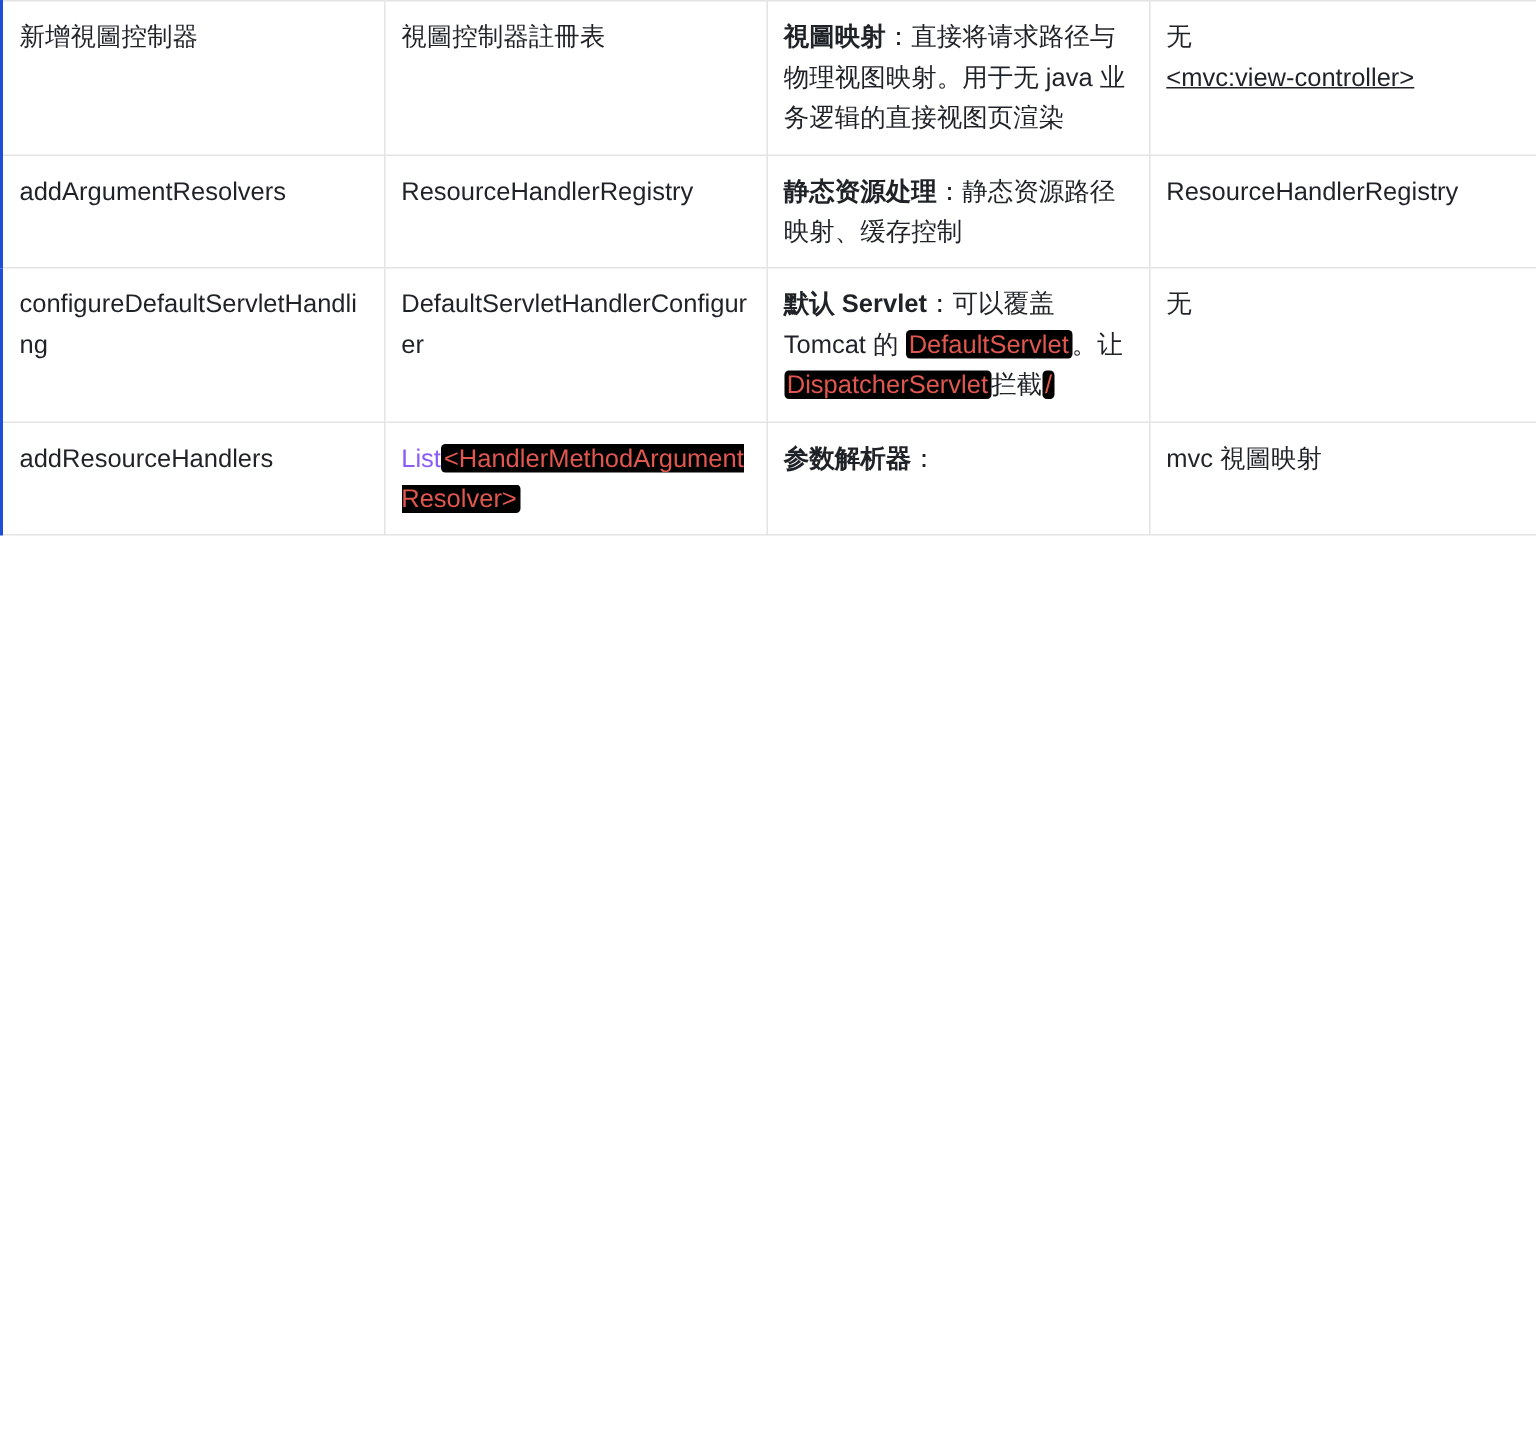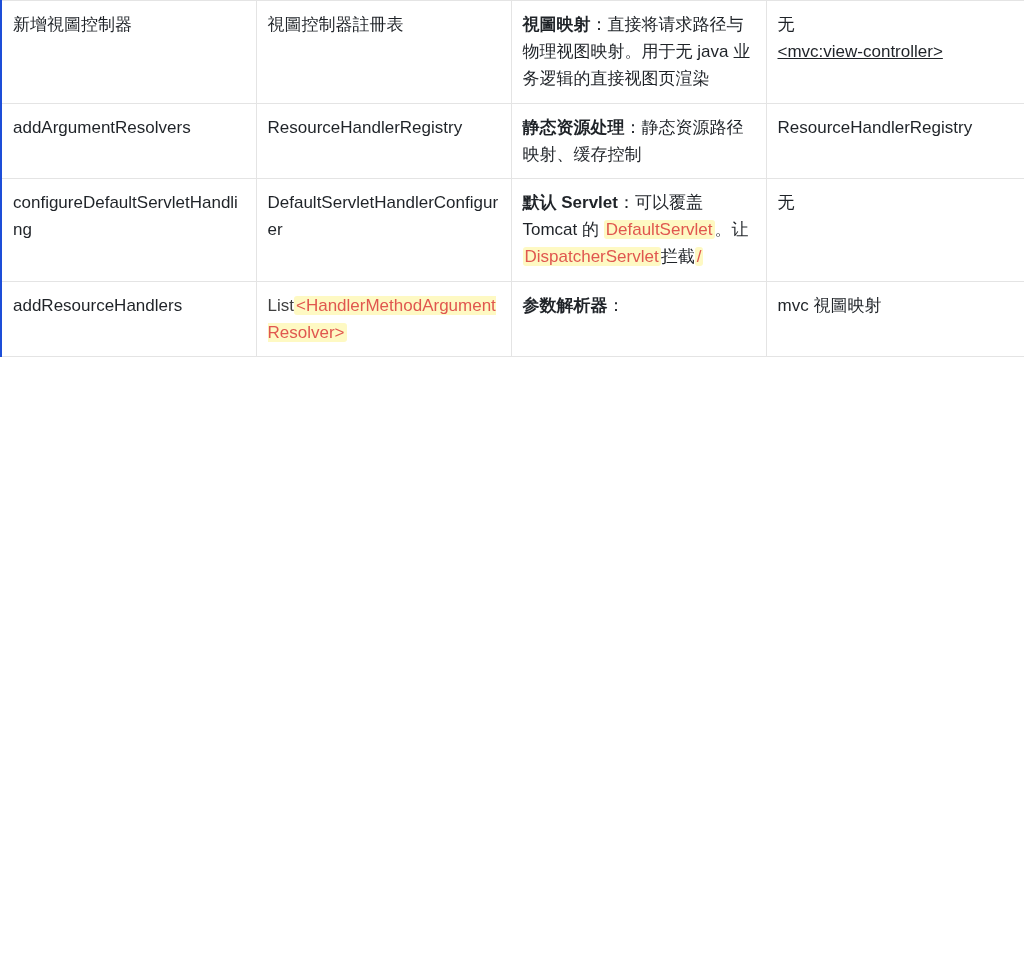--- a/index.html
+++ b/index.html
@@ -36,29 +36,29 @@
   table.doc-table td:first-child {
     border-left: 2px solid #1d4ed8;
   }
   col.c1 { width: 255px; }
   col.c2 { width: 255px; }
   col.c3 { width: 255px; }
   col.c4 { width: 259px; }
 
   .code {
     color: #e0574f;
-    background: #fef9c3;
+    background: #000000;
     border-radius: 3px;
     padding: 0 2px;
   }
   .bold {
     font-weight: bold;
     margin-top: 16px;
   }
-  .plain { color: #404040; }
+  .plain { color: #8b5cf6; }
   .angle { white-space: nowrap; text-decoration: underline; }
 </style>
 </head>
 <body>
 
 <table class="doc-table">
   <colgroup>
     <col class="c1">
       <col class="c2">
       <col class="c3">

